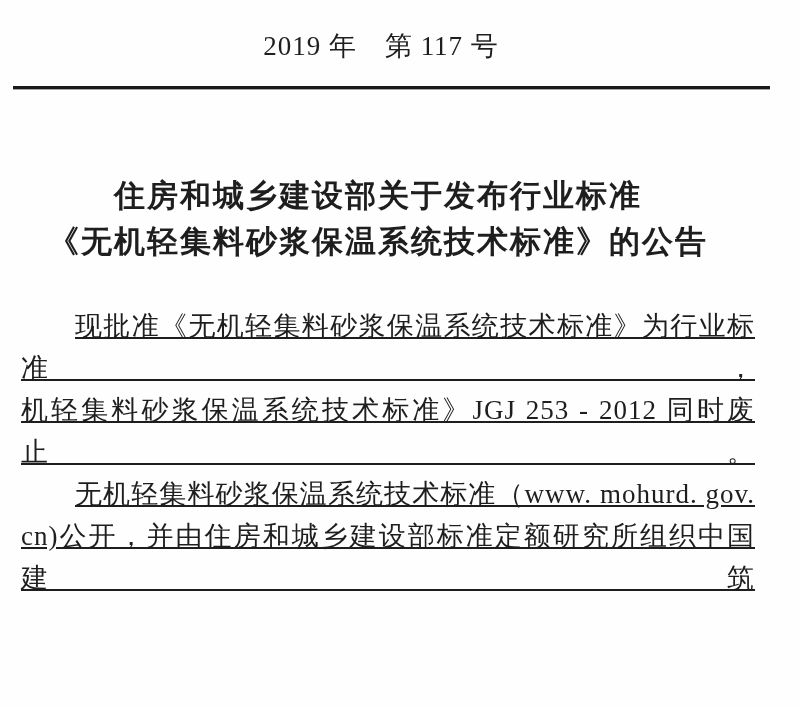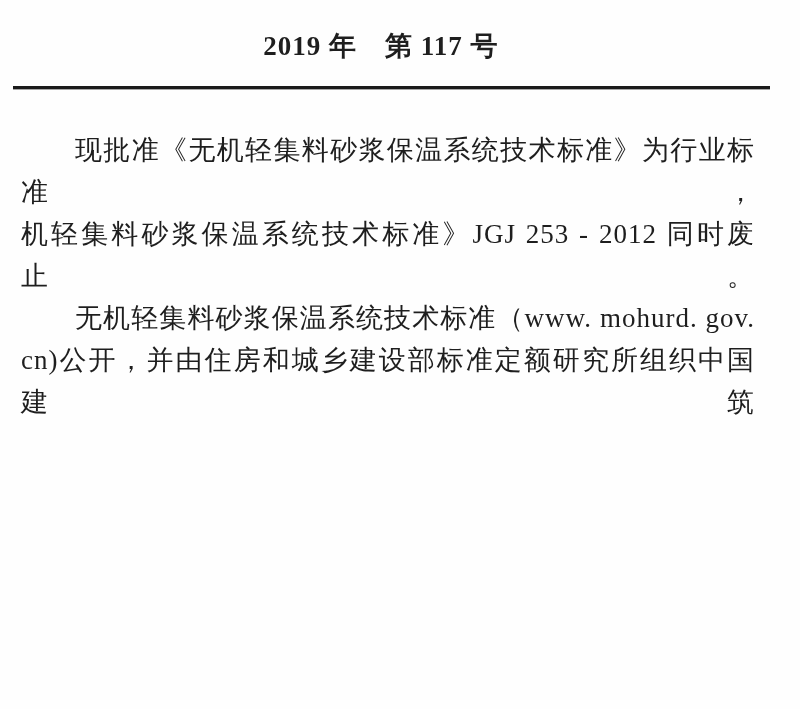--- a/index.html
+++ b/index.html
@@ -17,21 +17,20 @@
   }
   
   .issue-line {
     margin-top: 0;
     padding-top: 27px;
     width: 762px;            
     text-align: center;
     font-size: 27px;
     line-height: 38px;
     letter-spacing: 1px;
-    font-weight: bold;
   }
   
   .header-rule {
     margin: 21px 0 0 13px;
     width: 757px;
     height: 3px;
     background: #1a1a1a;
     border: none;
     box-shadow: 0 1px 0 rgba(0,0,0,0.35);
   }
@@ -47,37 +46,42 @@
   }
   
   .body-block {
     margin: 40px 45px 0 21px; 
     font-size: 27px;
     line-height: 42px;
     letter-spacing: 1px;
   }
   .body-line {
     text-align: justify;
+    text-decoration: underline;
   }
   .body-line.jl {
     text-align-last: justify;
   }
   .body-line.indent {
     text-indent: 2em;
   }
 </style>
 </head>
 <body>
 
 <div class="page">
 
   <div class="issue-line">2019 年　第 117 号</div>
 
   <div class="header-rule"></div>
 
+  <div class="title-block">
+    <div class="title-line">住房和城乡建设部关于发布行业标准</div>
+    <div class="title-line">《无机轻集料砂浆保温系统技术标准》的公告</div>
+  </div>
 
   <div class="body-block">
     <div class="body-line indent jl">现批准《无机轻集料砂浆保温系统技术标准》为行业标准，</div>
     <div class="body-line jl">机轻集料砂浆保温系统技术标准》JGJ 253 - 2012 同时废止。</div>
     <div class="body-line indent jl">无机轻集料砂浆保温系统技术标准（www. mohurd. gov.</div>
     <div class="body-line jl">cn)公开，并由住房和城乡建设部标准定额研究所组织中国建筑</div>
 
   </div>
 
 </div>

